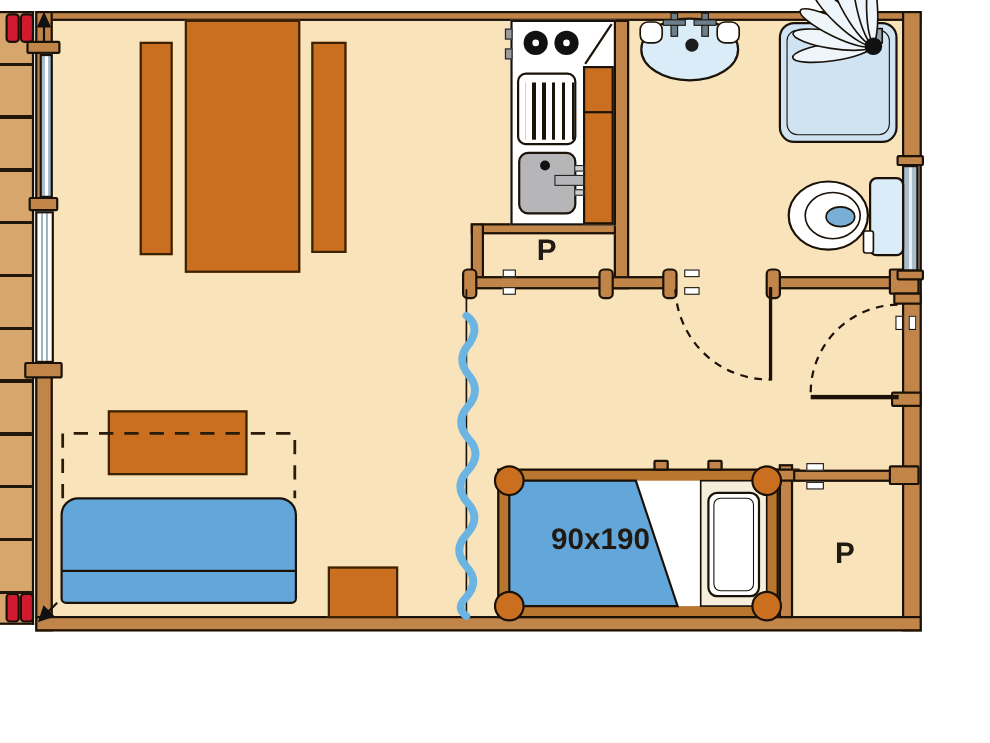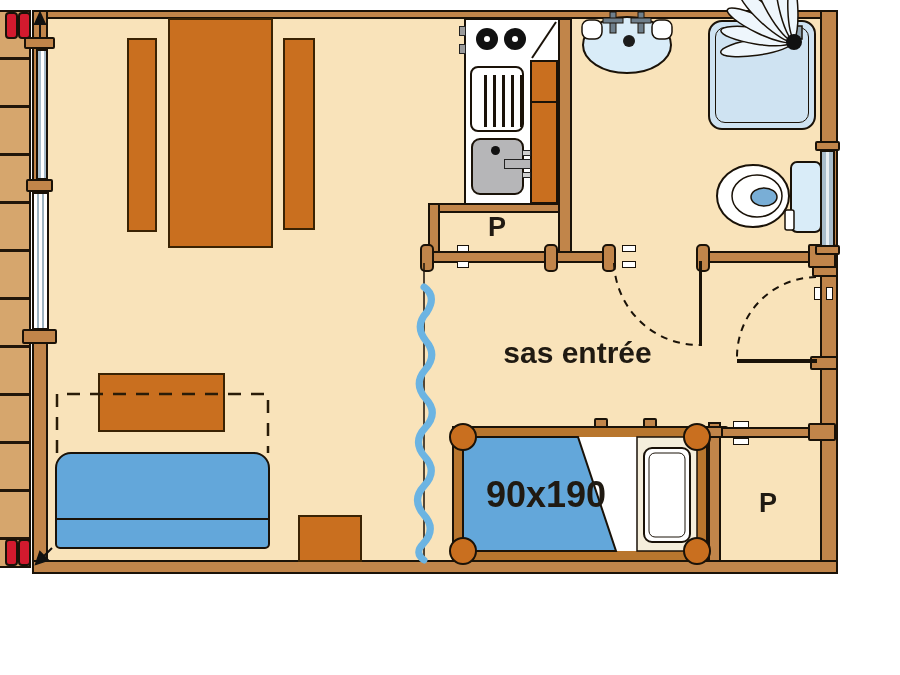--- a/index.html
+++ b/index.html
@@ -178,17 +178,16 @@
     </g>
 
     <g stroke="#111" stroke-width="2" fill="#111">
       <line x1="40" y1="38" x2="40" y2="18"></line>
         <polygon points="40,13 35,24 45,24"></polygon>
       <line x1="52" y1="548" x2="40" y2="560"></line>
         <polygon points="36,564 48,560 40,552"></polygon>
     </g>
   </svg>
 
-  <div class="label" style="left:470px;top:338px;width:215px;font-size:30px;">sas entrée</div>
-  <div class="label" style="left:466px;top:477px;width:160px;font-size:36px;">90x190</div>
+  <div class="label" style="left:466px;top:477px;width:160px;font-size:27px;">90x190</div>
   <div class="label" style="left:477px;top:214px;width:40px;font-size:27px;">P</div>
   <div class="label" style="left:748px;top:490px;width:40px;font-size:27px;">P</div>
 </div>
 
 </body></html>

